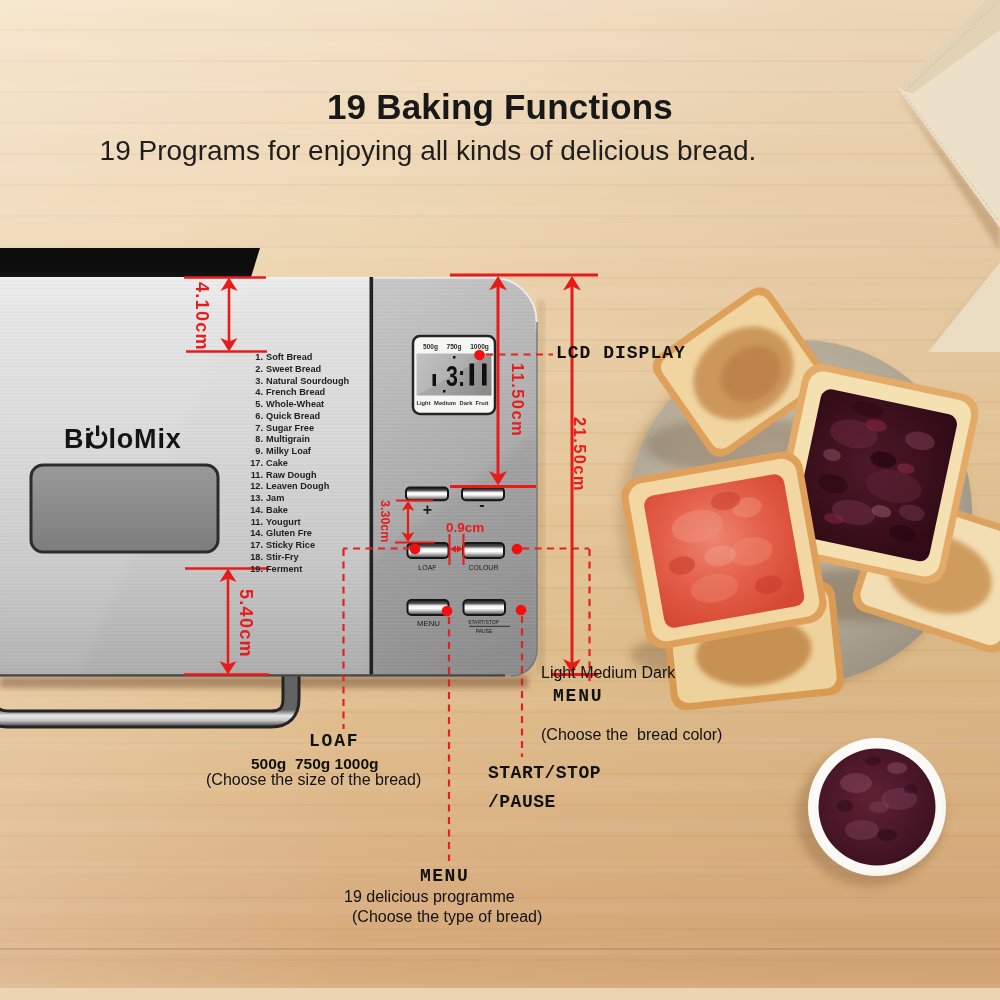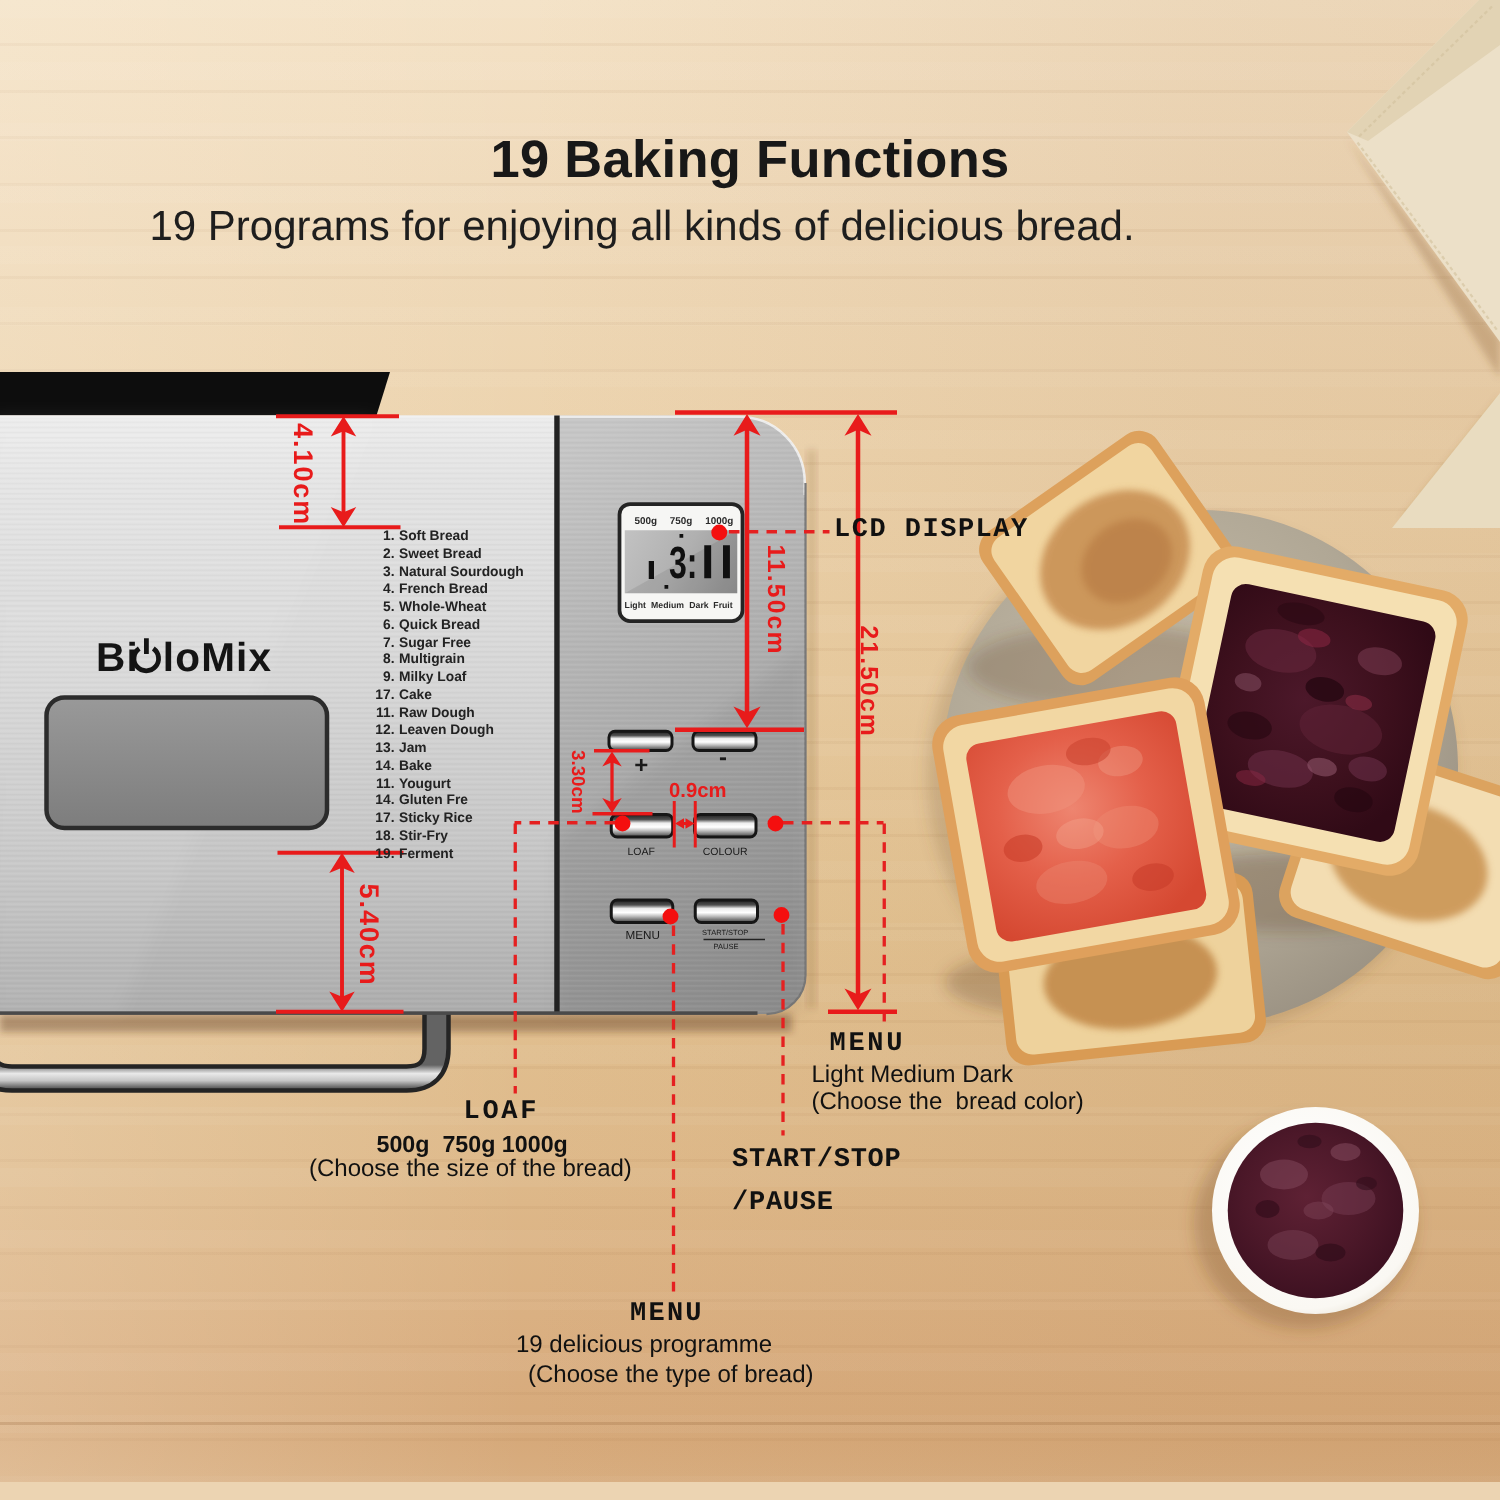--- a/index.html
+++ b/index.html
@@ -347,21 +347,21 @@
     <div><span class="n">14.</span>Bake</div>
     <div><span class="n">11.</span>Yougurt</div>
     <div><span class="n">14.</span>Gluten Fre</div>
     <div><span class="n">17.</span>Sticky Rice</div>
     <div><span class="n">18.</span>Stir-Fry</div>
     <div><span class="n">19.</span>Ferment</div>
   </div>
 
   <div class="blk b18" style="left:556px;top:343px;letter-spacing:1px;">LCD DISPLAY</div>
   <div class="blk b18" style="left:553px;top:686px;letter-spacing:1.8px;">MENU</div>
-  <div class="blk r15" style="left:541px;top:708px;text-align:center;">Light Medium Dark</div>
+  <div class="blk r15" style="left:541px;top:664px;text-align:center;">Light Medium Dark</div>
   <div class="blk r15" style="left:541px;top:726px;">(Choose the&nbsp; bread color)</div>
   <div class="blk b18" style="left:488px;top:763px;letter-spacing:.5px;">START/STOP</div>
   <div class="blk b18" style="left:488px;top:744px;letter-spacing:.5px;margin-top:48px;">/PAUSE</div>
   <div class="blk b18" style="left:309px;top:731px;letter-spacing:1.8px;">LOAF</div>
   <div class="blk" style="left:251px;top:755px;font-size:15.5px;font-weight:bold;">500g&nbsp; 750g 1000g</div>
   <div class="blk r15" style="left:206px;top:771px;">(Choose the size of the bread)</div>
   <div class="blk b18" style="left:420px;top:866px;letter-spacing:1.5px;">MENU</div>
   <div class="blk r15" style="left:344px;top:888px;">19 delicious programme</div>
   <div class="blk r15" style="left:352px;top:908px;">(Choose the type of bread)</div>
 </div>

